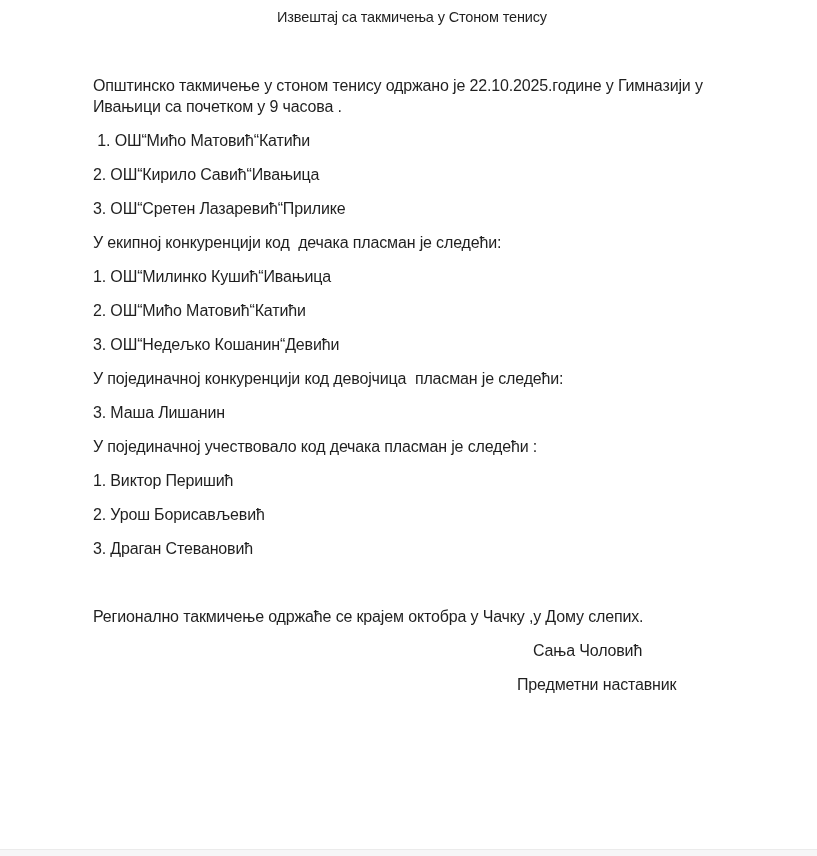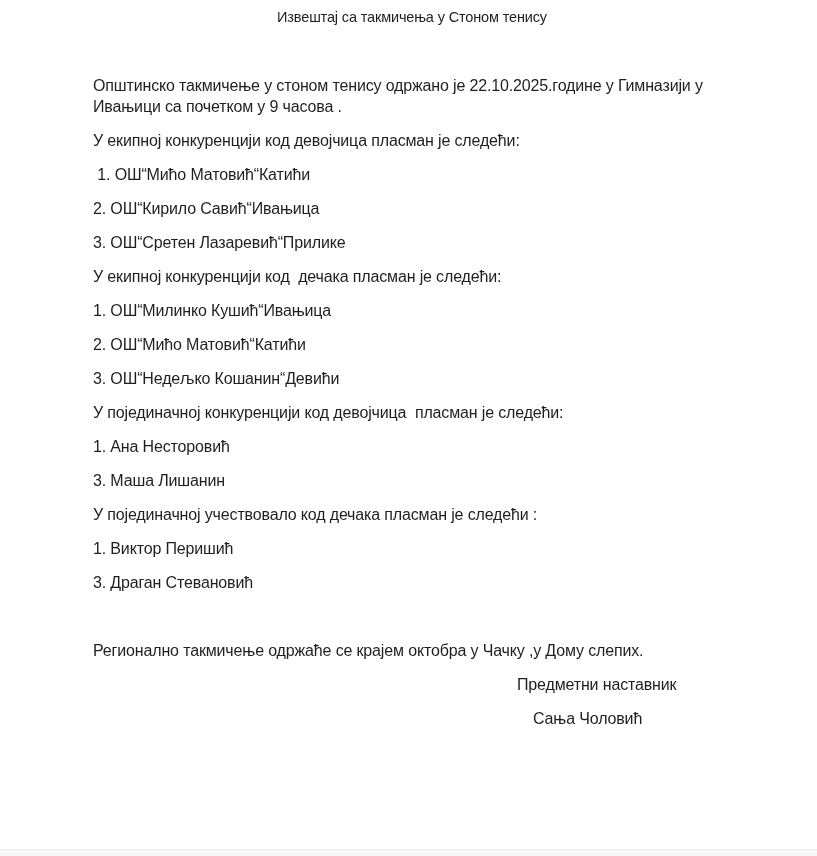--- a/index.html
+++ b/index.html
@@ -55,38 +55,37 @@
 </style>
 </head>
 <body>
 
 <div class="page">
   <p class="doc-title">Извештај са такмичења у Стоном тенису</p>
   <div class="spacer"></div>
 
   <p class="doc-par">Општинско такмичење у стоном тенису одржано је 22.10.2025.године у Гимназији у Ивањици са почетком у 9 часова .</p>
 
-  <p class="doc-par">У екипној конкуренцији код девојчица пласман је следећи:</p>
   <p class="doc-par"> 1. ОШ“Мићо Матовић“Катићи</p>
   <p class="doc-par">2. ОШ“Кирило Савић“Ивањица</p>
   <p class="doc-par">3. ОШ“Сретен Лазаревић“Прилике</p>
 
   <p class="doc-par">У екипној конкуренцији код  дечака пласман је следећи:</p>
   <p class="doc-par">1. ОШ“Милинко Кушић“Ивањица</p>
   <p class="doc-par">2. ОШ“Мићо Матовић“Катићи</p>
   <p class="doc-par">3. ОШ“Недељко Кошанин“Девићи</p>
 
   <p class="doc-par">У појединачној конкуренцији код девојчица  пласман је следећи:</p>
-  <p class="doc-par">1. Ана Несторовић</p>
   <p class="doc-par">3. Маша Лишанин</p>
 
   <p class="doc-par">У појединачној учествовало код дечака пласман је следећи :</p>
   <p class="doc-par">1. Виктор Перишић</p>
+  <p class="doc-par">2. Урош Борисављевић</p>
   <p class="doc-par">3. Драган Стевановић</p>
 
   <div class="spacer"></div>
   <p class="doc-par">Регионално такмичење одржаће се крајем октобра у Чачку ,у Дому слепих.</p>
 
+  <p class="doc-par sig-name">Сања Чоловић</p>
   <p class="doc-par sig-role">Предметни наставник</p>
-  <p class="doc-par sig-name">Сања Чоловић</p>
 </div>
 
 <div class="page-edge"></div>
 
 </body></html>

